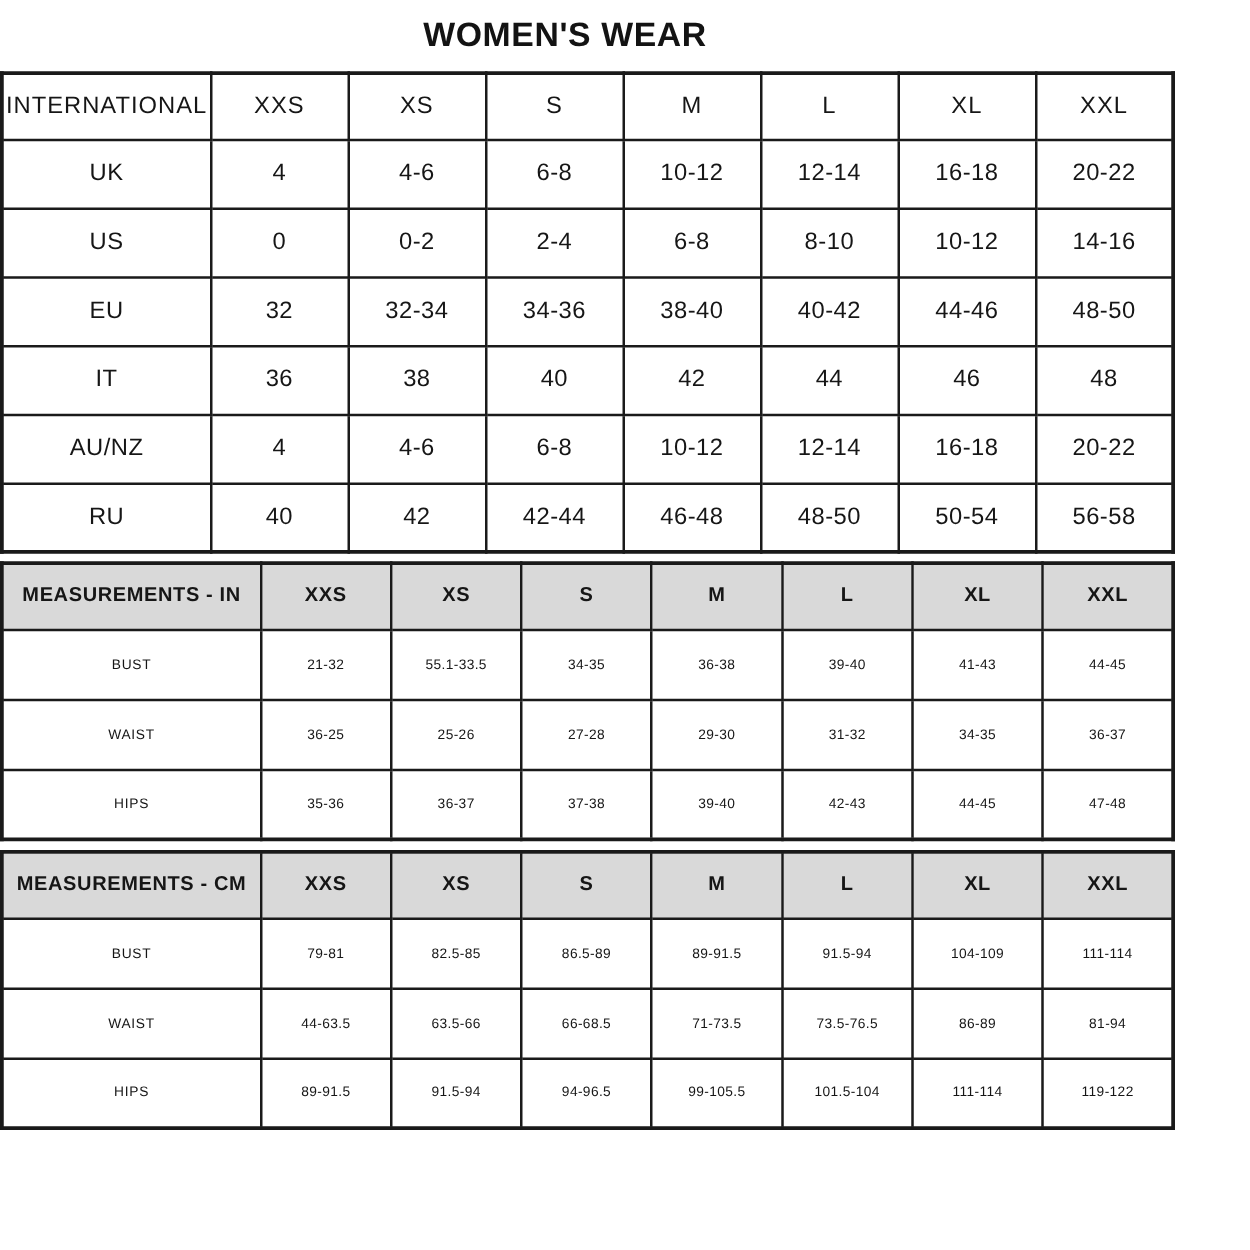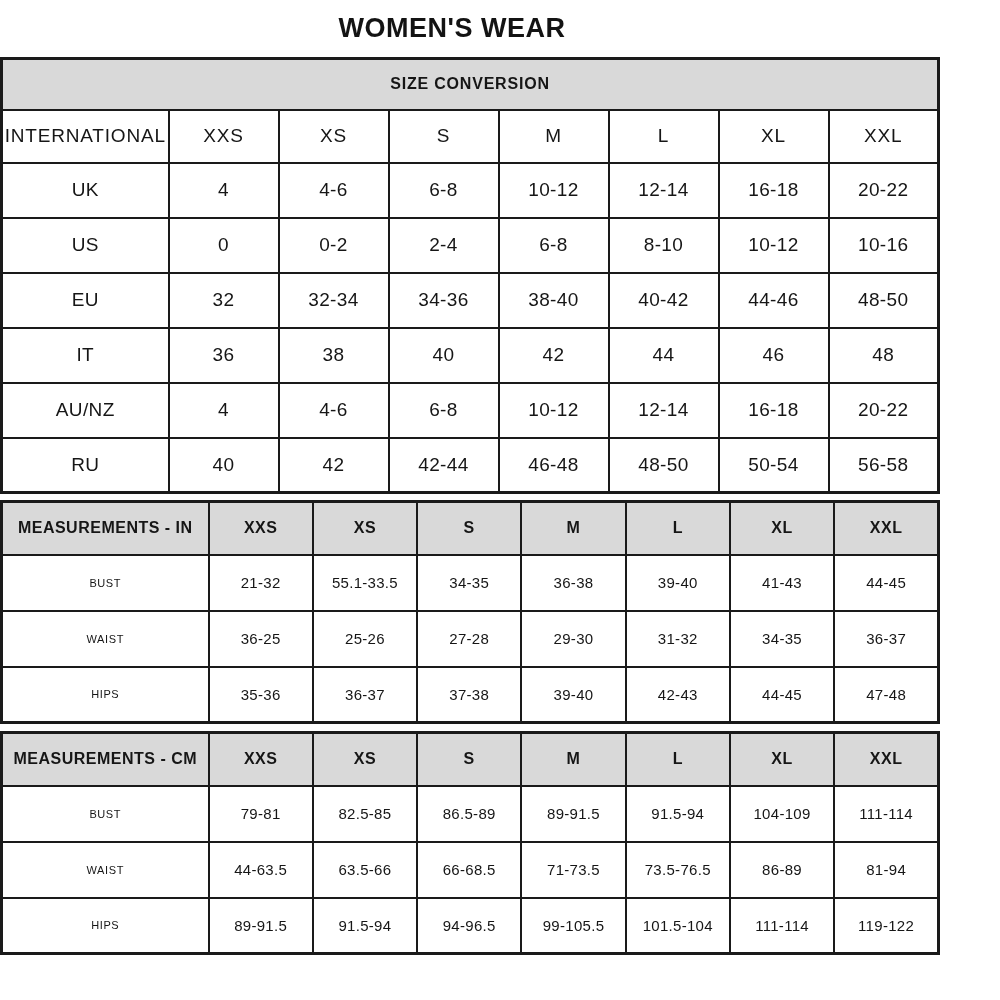--- a/index.html
+++ b/index.html
@@ -34,38 +34,35 @@
   
   .t1 { margin-bottom:6px; }
   .t1 td { font-size:19px; height:55px; letter-spacing:0.4px; }
   .t1 .banner td { height:51px; font-weight:700; letter-spacing:0.8px; font-size:16px; }
   .t1 .hrow td { height:53px; letter-spacing:0.8px; }
   
   .t2 { margin-bottom:7px;border-radius:19px; }
   .t2 td, .t3 td { height:56px; }
   .t2 .hrow td, .t3 .hrow td { font-weight:700; font-size:16px; height:53px; letter-spacing:0.5px; }
   .t2 .lbl, .t3 .lbl { font-size:11px; letter-spacing:0.6px; }
-  .t2 .val, .t3 .val { font-size:15px; letter-spacing:0.3px; }
+  .t2 .val, .t3 .val { font-size:11px; letter-spacing:0.3px; }
 </style>
 </head>
 <body>
 
 <div class="page">
 
   <div class="page-title">WOMEN'S WEAR</div>
 
   <table class="t1">
     <colgroup>
         <col style="width:167px">
         <col span="7">
       </colgroup>
     <tbody>
-      <tr class="banner">
-        <td colspan="8" class="gray">SIZE CONVERSION</td>
-      </tr>
       <tr class="hrow">
         <td>INTERNATIONAL</td>
         <td>XXS</td>
         <td>XS</td>
         <td>S</td>
         <td>M</td>
         <td>L</td>
         <td>XL</td>
         <td>XXL</td>
       </tr>
@@ -80,21 +77,21 @@
         <td>20-22</td>
       </tr>
       <tr>
         <td>US</td>
         <td>0</td>
         <td>0-2</td>
         <td>2-4</td>
         <td>6-8</td>
         <td>8-10</td>
         <td>10-12</td>
-        <td>10-16</td>
+        <td>14-16</td>
       </tr>
       <tr>
         <td>EU</td>
         <td>32</td>
         <td>32-34</td>
         <td>34-36</td>
         <td>38-40</td>
         <td>40-42</td>
         <td>44-46</td>
         <td>48-50</td>

